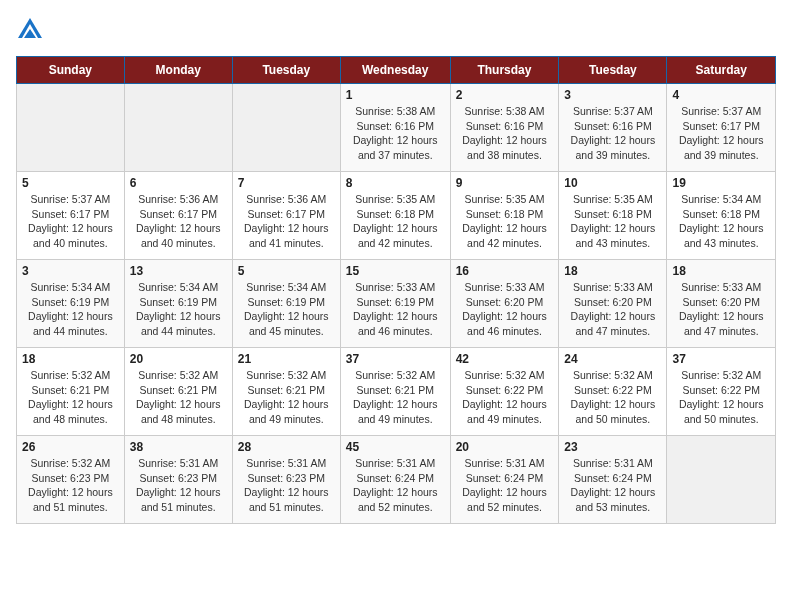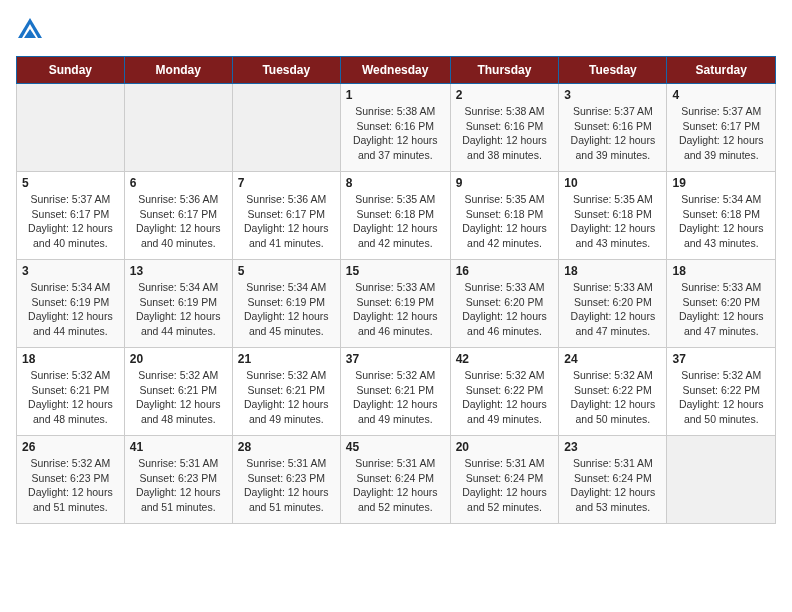--- a/index.html
+++ b/index.html
@@ -315,21 +315,21 @@
       </tr>
       <tr>
         <td>
           <span class="day-num">26</span>
           <div class="day-info" style="white-space: pre-line;">Sunrise: 5:32 AM
 Sunset: 6:23 PM
 Daylight: 12 hours
 and 51 minutes.</div>
         </td>
         <td>
-          <span class="day-num">41</span>
+          <span class="day-num">38</span>
           <div class="day-info" style="white-space: pre-line;">Sunrise: 5:31 AM
 Sunset: 6:23 PM
 Daylight: 12 hours
 and 51 minutes.</div>
         </td>
         <td>
           <span class="day-num">28</span>
           <div class="day-info" style="white-space: pre-line;">Sunrise: 5:31 AM
 Sunset: 6:23 PM
 Daylight: 12 hours

